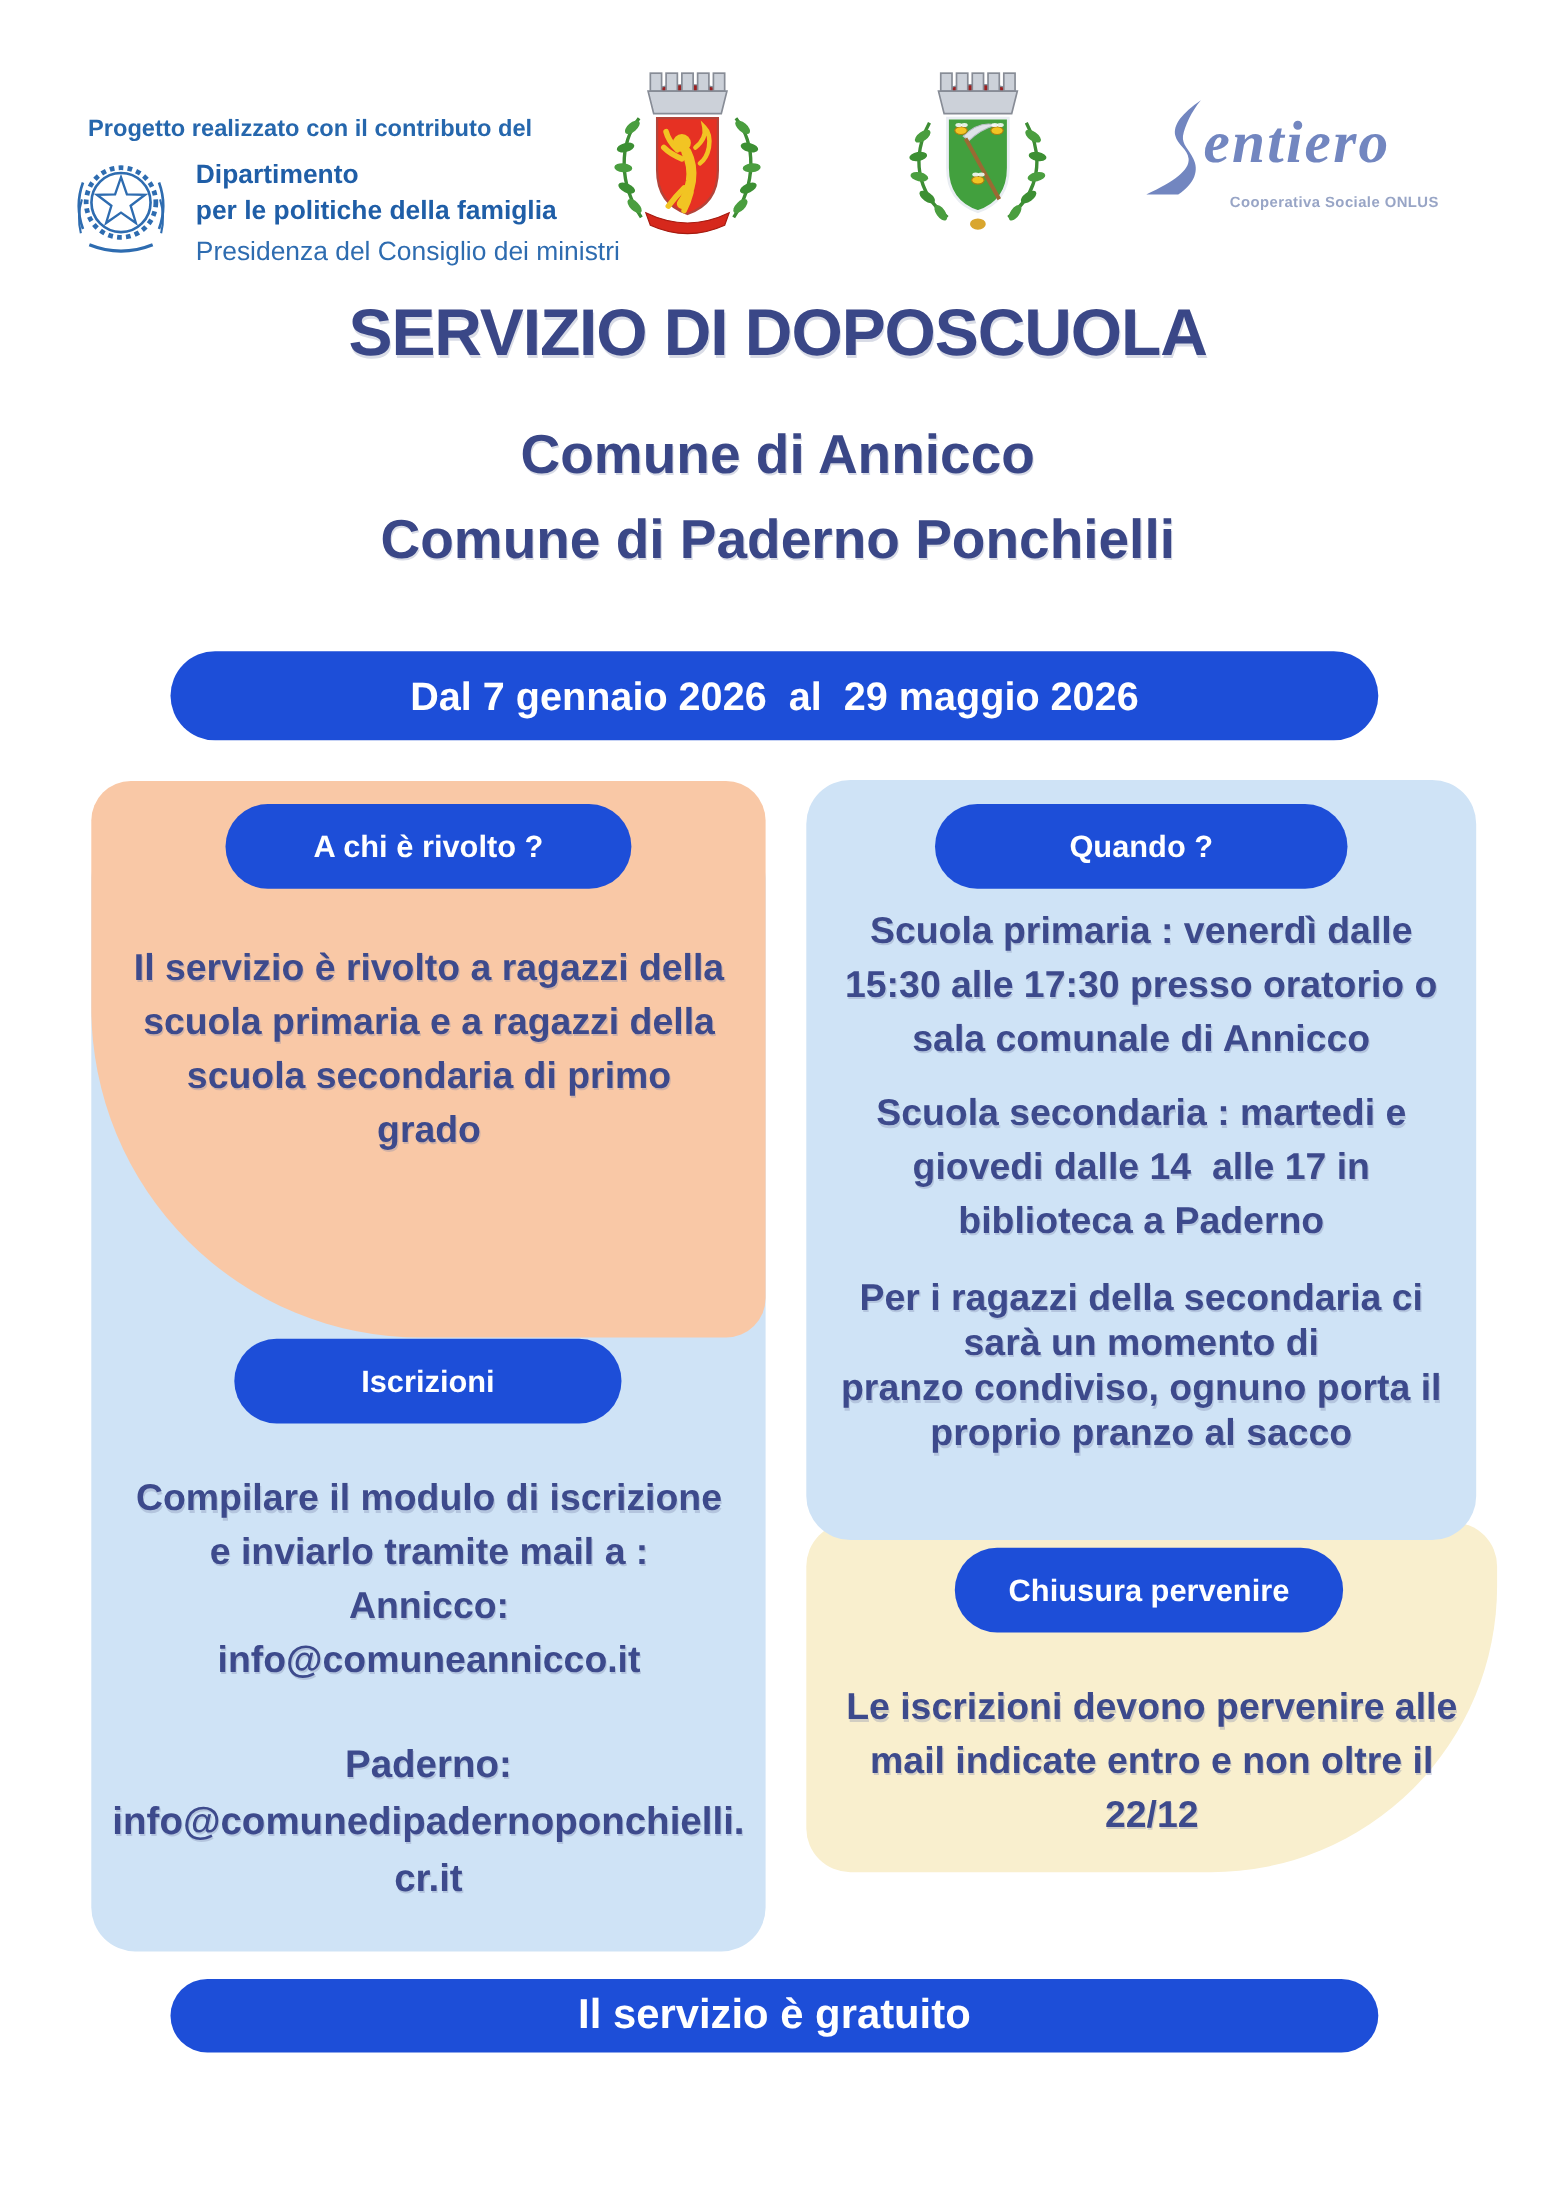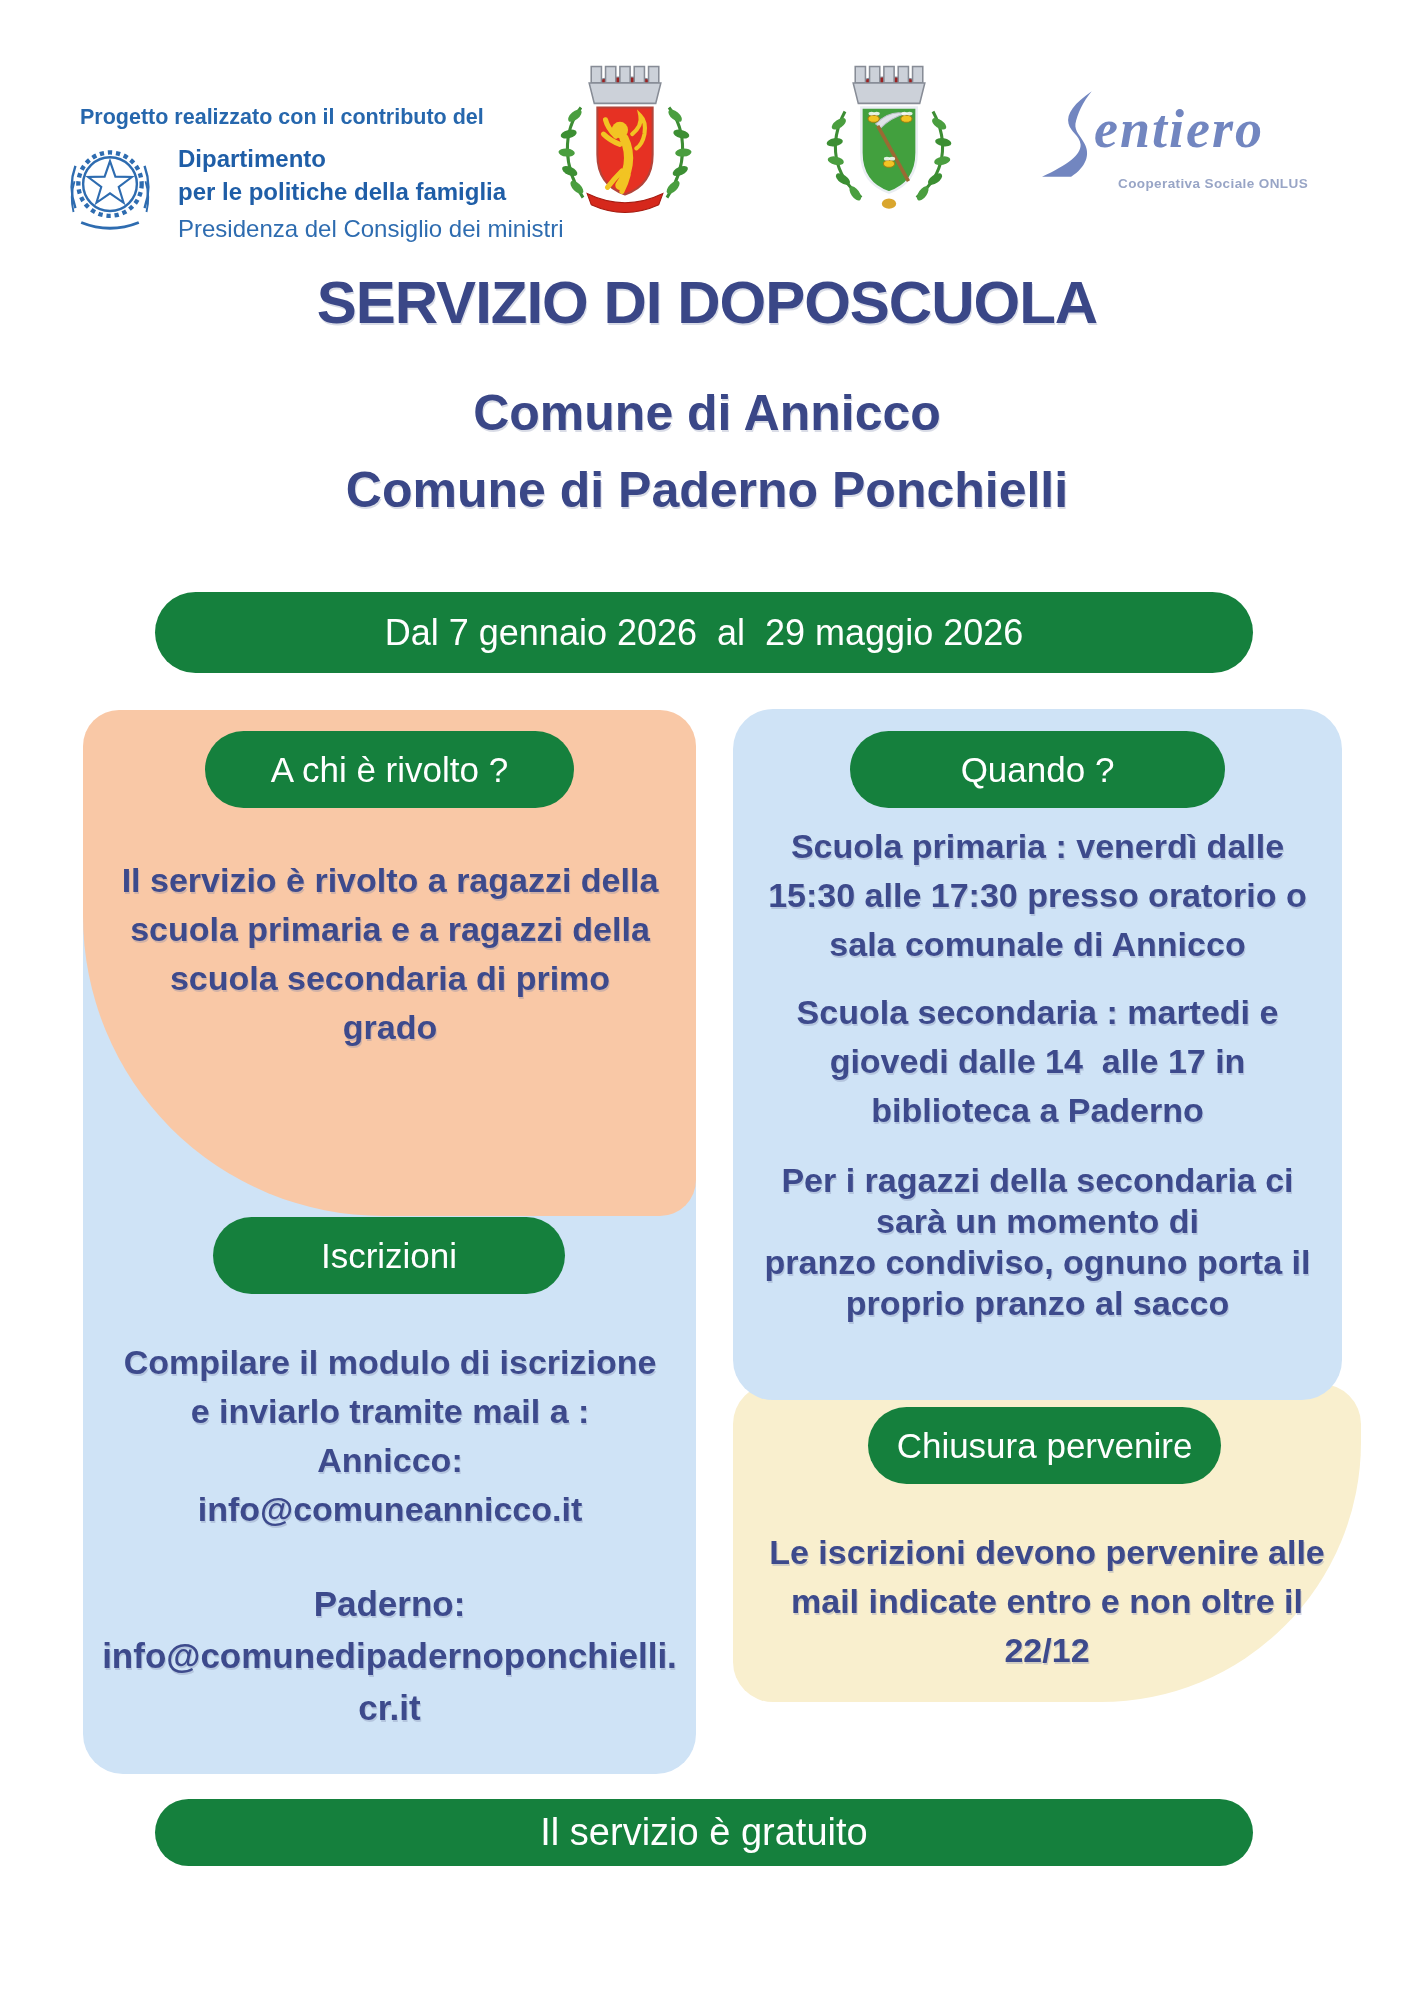--- a/index.html
+++ b/index.html
@@ -26,26 +26,26 @@
   }
   .sentiero-tag{font-size:13.5px;font-weight:700;color:#98a5c6;letter-spacing:.4px;margin:-4px 0 0 76px;}
   
   .title{left:0;right:0;top:268px;text-align:center;font-size:60px;font-weight:700;
          color:#3a4787;letter-spacing:-1px;text-shadow:1px 2px 0 rgba(120,130,165,.28);}
   .subtitle{left:0;right:0;text-align:center;font-size:50px;font-weight:700;color:#3a4787;
             text-shadow:1px 2px 0 rgba(120,130,165,.28);}
   .subtitle-1{top:384px;}
   .subtitle-2{top:461px;}
   
-  .pill{background:#15803d;border-radius:44px;display:flex;align-items:center;justify-content:center;
-        color:#ffffff;font-weight:400;}
+  .pill{background:#1d4ed8;border-radius:44px;display:flex;align-items:center;justify-content:center;
+        color:#ffffff;font-weight:700;}
   .pill-wide{left:155px;width:1098px;height:81px;font-size:36px;}
   .pill-date{top:592px;}
   .pill-footer{top:1799px;height:67px;font-size:38px;}
-  .pill-section{height:77px;font-size:35px;}
+  .pill-section{height:77px;font-size:28px;}
   
   .card{border-radius:40px;}
   .card-iscrizioni{left:83px;top:758px;width:613px;height:1016px;background:#cfe3f6;z-index:1;}
   .card-rivolto{left:83px;top:710px;width:613px;height:506px;background:#f9c8a6;
                 border-radius:36px 36px 36px 300px;z-index:2;}
   .card-quando{left:733px;top:709px;width:609px;height:691px;background:#cfe3f6;z-index:2;}
   .card-chiusura{left:733px;top:1384px;width:628px;height:318px;background:#f9efce;
                  border-radius:40px 40px 260px 40px;z-index:1;}
   .pill-rivolto{left:205px;top:731px;width:369px;z-index:3;}
   .pill-iscr{left:213px;top:1217px;width:352px;z-index:3;}

